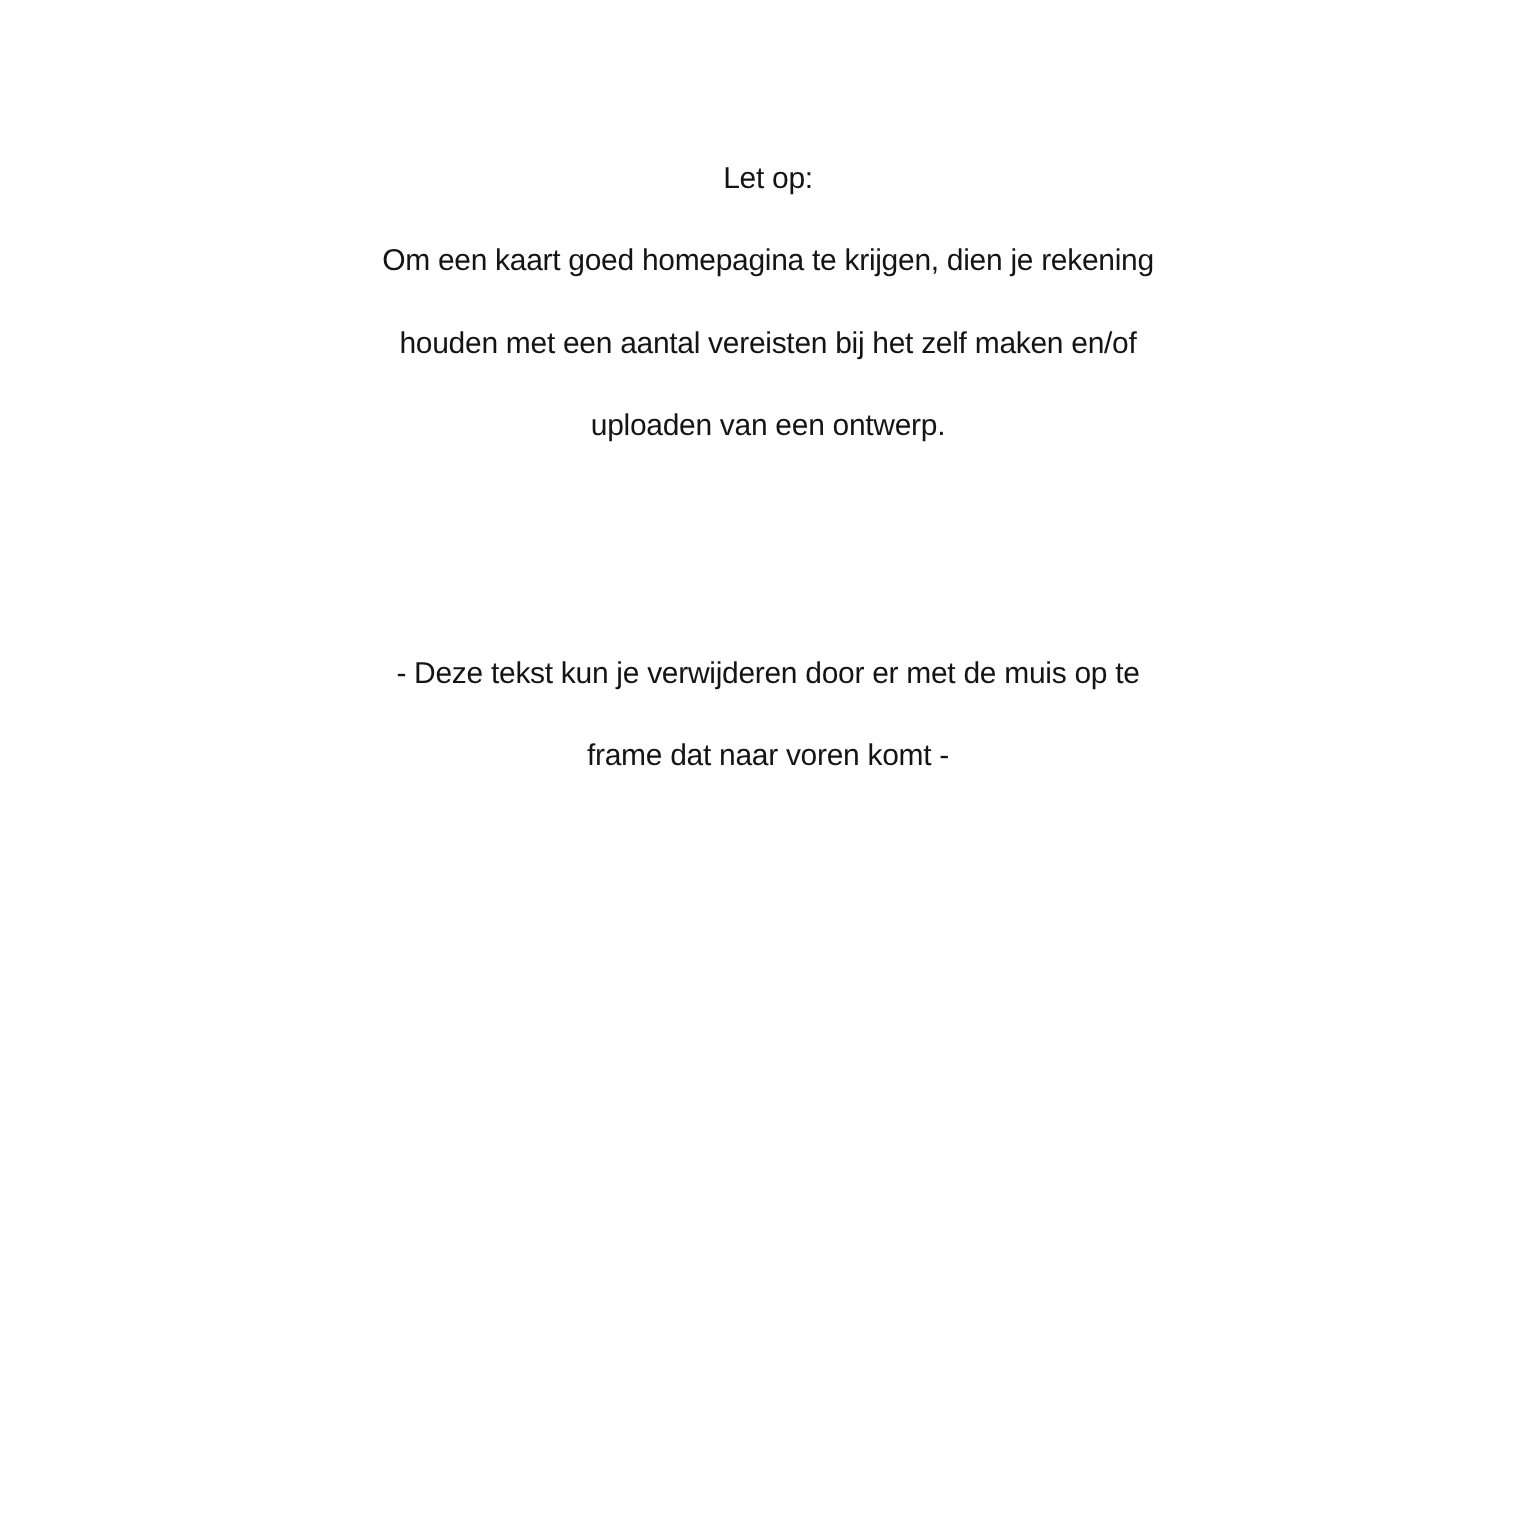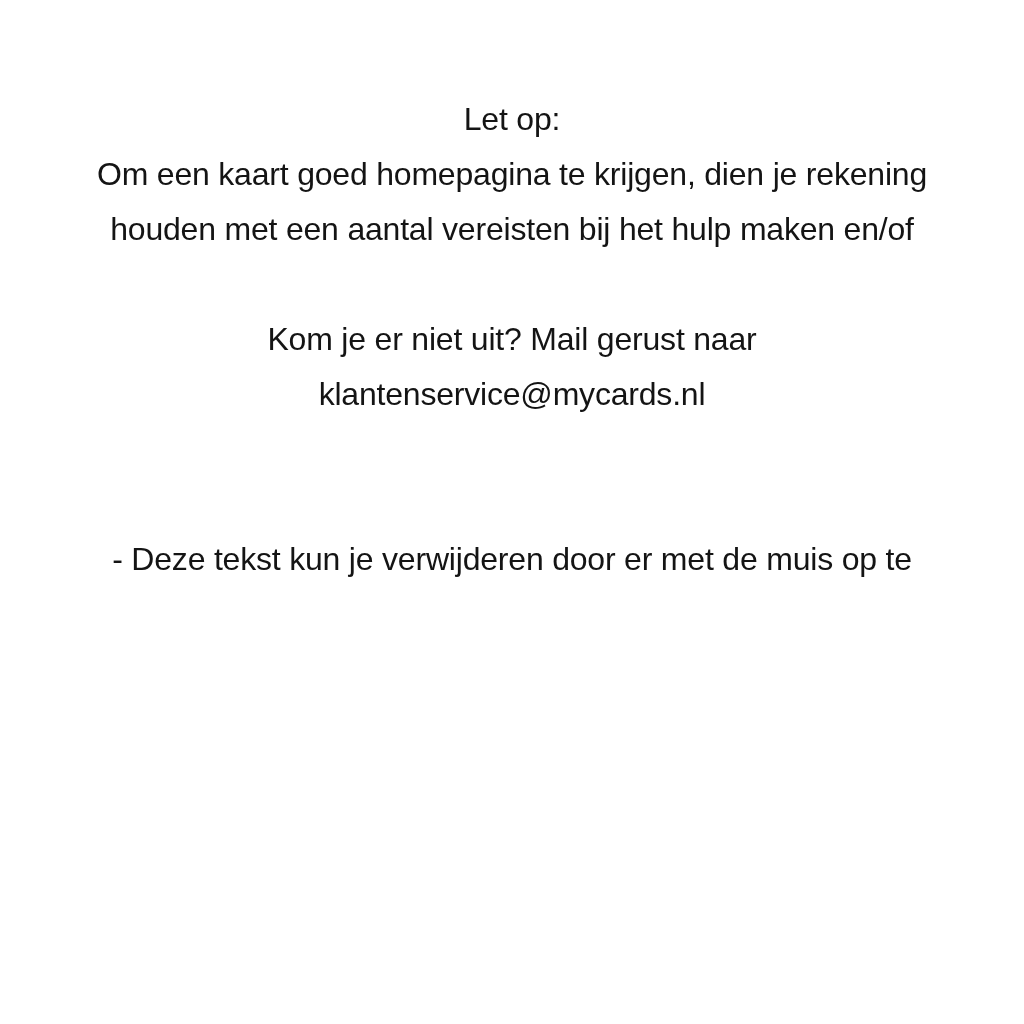--- a/index.html
+++ b/index.html
@@ -16,21 +16,21 @@
   .text-block {
     position: absolute;
     top: 92px;
     left: 0;
     width: 1024px;
     display: flex;
     flex-direction: column;
     text-align: center;
     color: #141414;
     font-family: "Liberation Sans", sans-serif;
-    font-size: 32px;
+    font-size: 20px;
     line-height: 55px;
     letter-spacing: -0.2px;
   }
   .para {
     margin: 0 0 55px 0;
   }
   .para.last {
     margin-top: 55px; 
     margin-bottom: 0;
   }
@@ -39,26 +39,24 @@
   }
 </style>
 </head>
 <body>
 
 <div class="text-block">
 
   <div class="para">
     <div class="line">Let op:</div>
     <div class="line">Om een kaart goed homepagina te krijgen, dien je rekening</div>
-    <div class="line">houden met een aantal vereisten bij het hulp maken en/of</div>
+    <div class="line">houden met een aantal vereisten bij het zelf maken en/of</div>
+    <div class="line">uploaden van een ontwerp.</div>
   </div>
 
 
-  <div class="para">
-    <div class="line">Kom je er niet uit? Mail gerust naar</div>
-    <div class="line">klantenservice@mycards.nl</div>
-  </div>
 
   <div class="para last">
     <div class="line">- Deze tekst kun je verwijderen door er met de muis op te</div>
+    <div class="line">frame dat naar voren komt -</div>
   </div>
 
 </div>
 
 </body></html>

